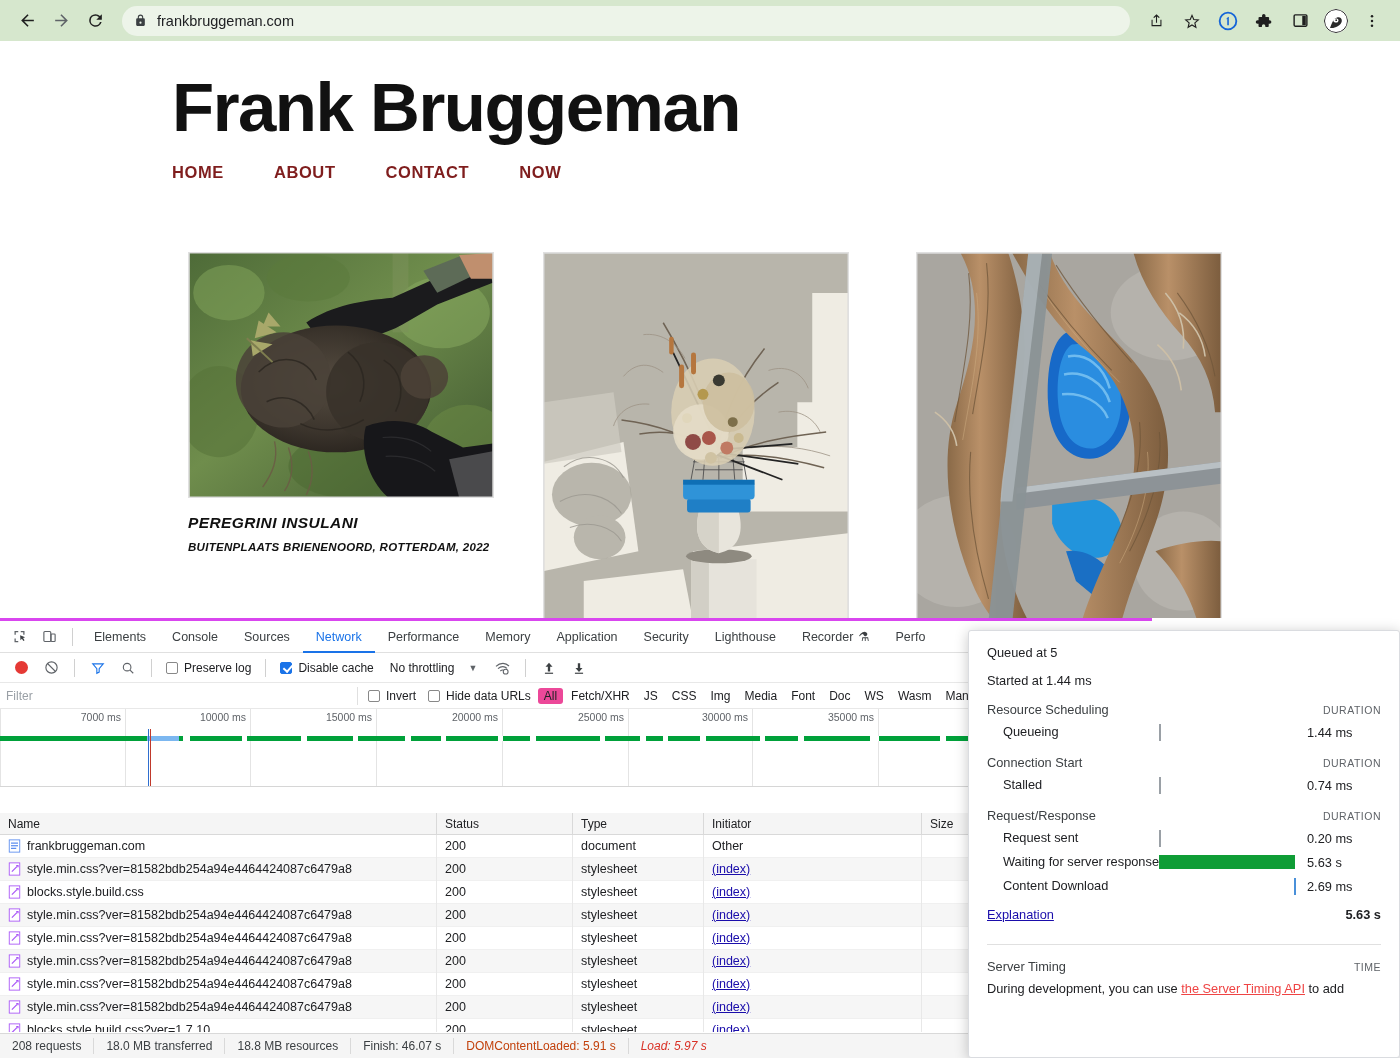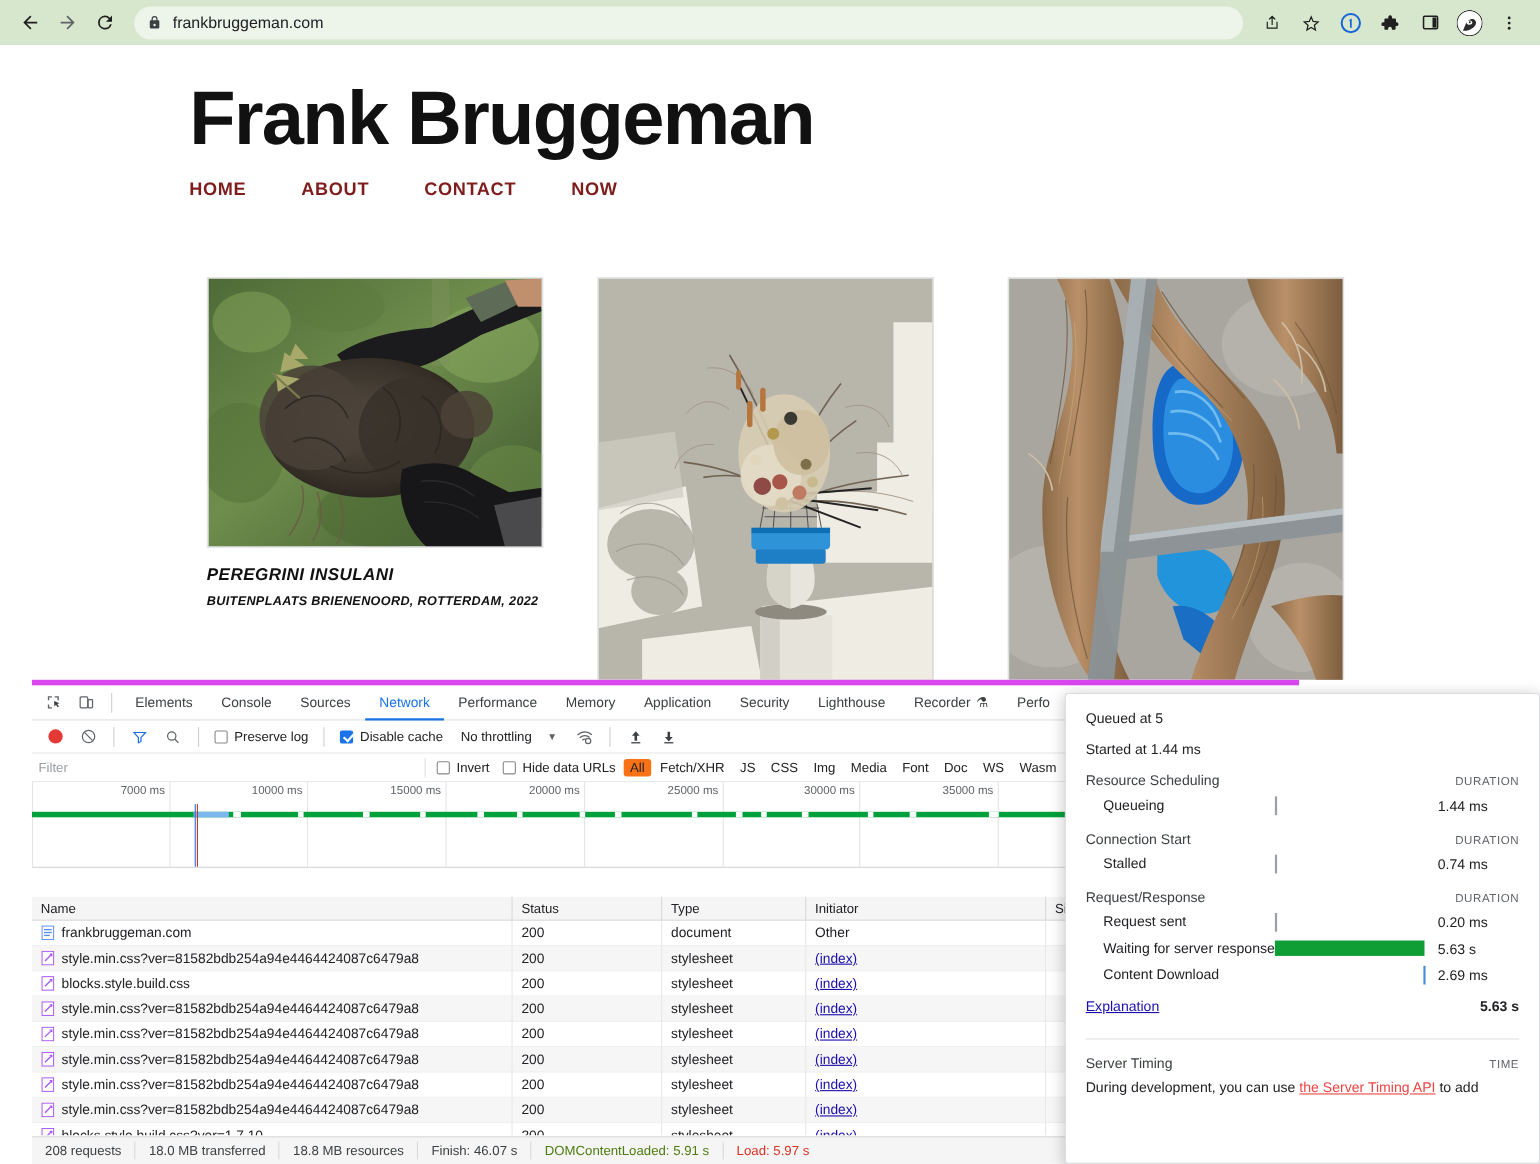--- a/index.html
+++ b/index.html
@@ -88,22 +88,22 @@
   .cap-sub {
     font-size: 11.5px; font-weight: 700; letter-spacing: 0.3px;
     color: #111; margin-top: 9px;
   }
 
   
   .devtools {
     position: absolute; left: 0; top: 618px;
     width: 1152px; height: 440px;
     background: #ffffff;
-    border-top: 5px solid #d946ef;
-    font-size: 12px; color: #202124; margin-left: 29px;
+    border-top: 3px solid #d946ef;
+    font-size: 12px; color: #202124;
   }
   .dt-tabbar {
     height: 32px; display: flex; align-items: center;
     border-bottom: 1px solid #e0e0e0;
     padding-left: 4px;
   }
   .dt-toolicon {
     width: 26px; height: 26px;
     display: flex; align-items: center; justify-content: center;
     margin: 0 2px;
@@ -147,21 +147,21 @@
     width: 352px; height: 18px;
     font-size: 12px; color: #9aa0a6;
     display: flex; align-items: center;
     border-right: 1px solid #e0e0e0;
   }
   .ftype {
     font-size: 12px; color: #202124;
     padding: 1px 6px; margin: 0 1px; border-radius: 3px;
     white-space: nowrap;
   }
-  .ftype.sel { background: #f97316; }
+  .ftype.sel { background: #ec4899; }
 
   
   .dt-overview {
     height: 78px; position: relative;
     border-bottom: 1px solid #d6d6d6;
     background: #fff; overflow: hidden;
   }
   .ov-tick {
     position: absolute; top: 0; height: 78px;
     border-right: 1px solid #e4e4e4;
@@ -206,22 +206,22 @@
   .td.c-name { display: flex; align-items: center; }
   .init-link { color: #1a0dab; text-decoration: underline; }
 
   
   .dt-status {
     position: absolute; left: 0; bottom: 0; width: 1400px; height: 25px;
     background: #f5f5f5; border-top: 1px solid #d9d9d9;
     display: flex; align-items: center; font-size: 12px; color: #3c4043;
   }
   .st-item { padding: 0 12px; border-right: 1px solid #d9d9d9; height: 16px; line-height: 16px; white-space:nowrap;}
-  .st-item:last-child { border-right: none; }
-  .st-dcl { color: #4d7c0f; }
+  .st-item:last-child { border-right: none; font-style: italic; }
+  .st-dcl { color: #c2410c; }
   .st-load { color: #d93025; }
 
   
   .timing-popup {
     position: absolute; left: 968px; top: 630px;
     width: 432px; height: 428px;
     background: #ffffff;
     border: 1px solid #dadce0;
     border-radius: 3px;
     box-shadow: 0 2px 14px rgba(0,0,0,0.22);

